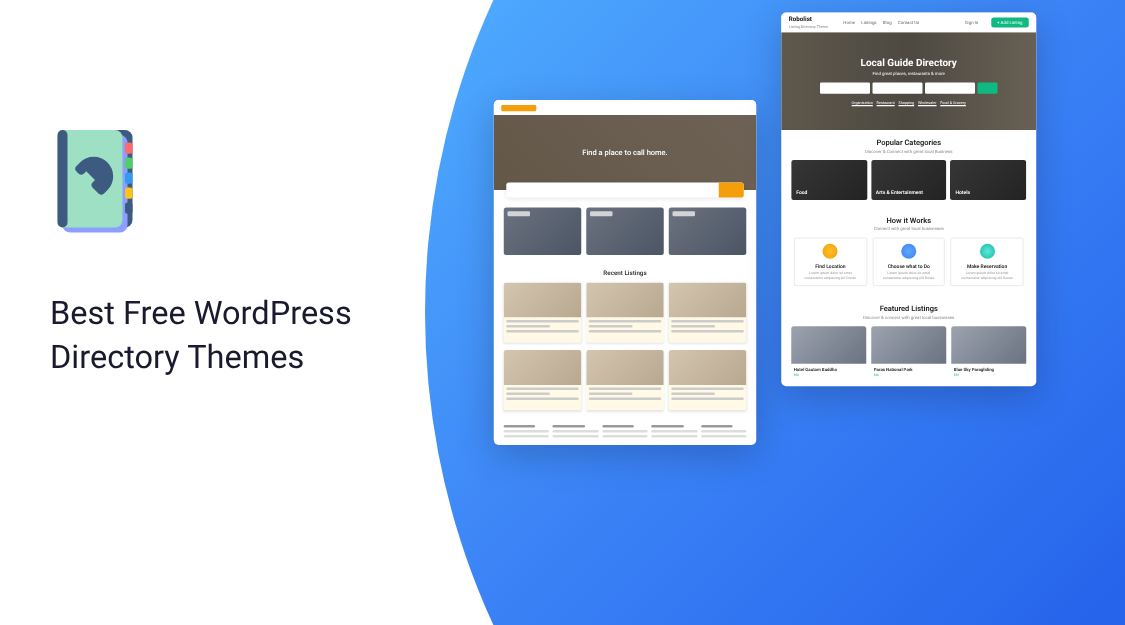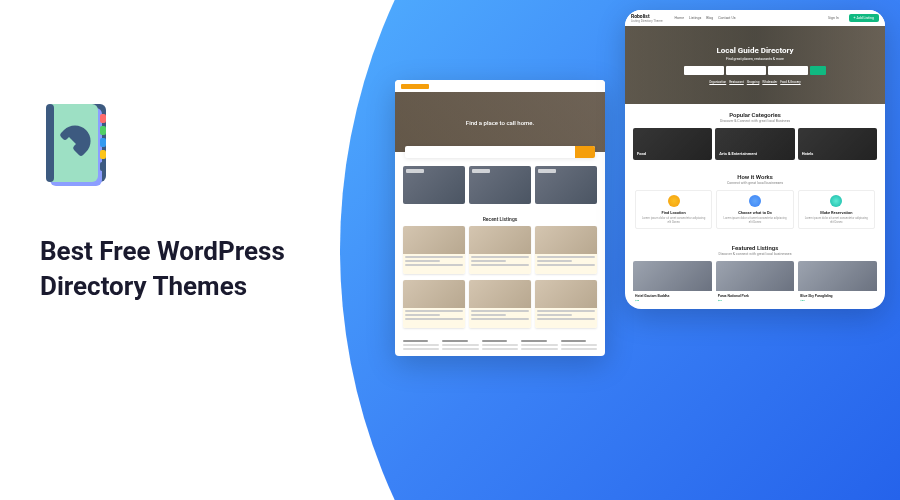--- a/index.html
+++ b/index.html
@@ -1,22 +1,22 @@
 <!DOCTYPE html>
 <html><head>
 <meta charset="utf-8">
 <style>
 *{margin:0;padding:0;box-sizing:border-box}
 body{width:900px;height:500px;overflow:hidden;font-family:-apple-system,BlinkMacSystemFont,"Segoe UI",Roboto,sans-serif;position:relative;background:#fff}
 .bg-gradient{position:absolute;right:0;top:0;width:560px;height:500px;background:linear-gradient(135deg,#4facfe 0%,#3b82f6 50%,#2563eb 100%);clip-path:ellipse(560px 580px at 560px 250px)}
 .left{position:absolute;left:40px;top:100px;width:320px;z-index:2}
 .icon-wrap{margin-bottom:40px}
-.heading{font-size:26px;font-weight:700;color:#1a1a2e;line-height:1.35}
+.heading{font-size:26px;font-weight:400;color:#1a1a2e;line-height:1.35}
 .mock1{position:absolute;left:395px;top:80px;width:210px;background:#fff;border-radius:4px;box-shadow:0 8px 30px rgba(0,0,0,.2);z-index:3;overflow:hidden}
-.mock2{position:absolute;left:625px;top:10px;width:260px;background:#fff;border-radius:16px;box-shadow:0 8px 30px rgba(0,0,0,.2);z-index:4;overflow:hidden}
+.mock2{position:absolute;left:625px;top:10px;width:204px;background:#fff;border-radius:4px;box-shadow:0 8px 30px rgba(0,0,0,.2);z-index:4;overflow:hidden}
 .m1-header{height:12px;background:#fff;display:flex;align-items:center;padding:0 6px}
 .m1-logo{width:28px;height:5px;background:#f59e0b;border-radius:1px}
 .m1-hero{height:60px;background:linear-gradient(rgba(60,60,60,.5),rgba(60,60,60,.5)),linear-gradient(45deg,#8b7355,#a08970);display:flex;align-items:center;justify-content:center;color:#fff;font-size:6px;font-weight:500}
 .m1-search{height:12px;background:#fff;margin:-6px 10px 0;border-radius:2px;box-shadow:0 1px 4px rgba(0,0,0,.1);display:flex;position:relative}
 .m1-search-btn{width:20px;background:#f59e0b;border-radius:0 2px 2px 0;margin-left:auto}
 .m1-grid{display:grid;grid-template-columns:1fr 1fr 1fr;gap:4px;padding:8px}
 .m1-tile{height:38px;background:linear-gradient(135deg,#6b7280,#4b5563);border-radius:2px;position:relative}
 .m1-tile::after{content:"";position:absolute;top:3px;left:3px;width:18px;height:4px;background:rgba(255,255,255,.7);border-radius:1px}
 .m1-section-title{text-align:center;font-size:5px;font-weight:600;color:#333;padding:4px 0}
 .m1-listings{display:grid;grid-template-columns:1fr 1fr 1fr;gap:4px;padding:0 8px 6px}

